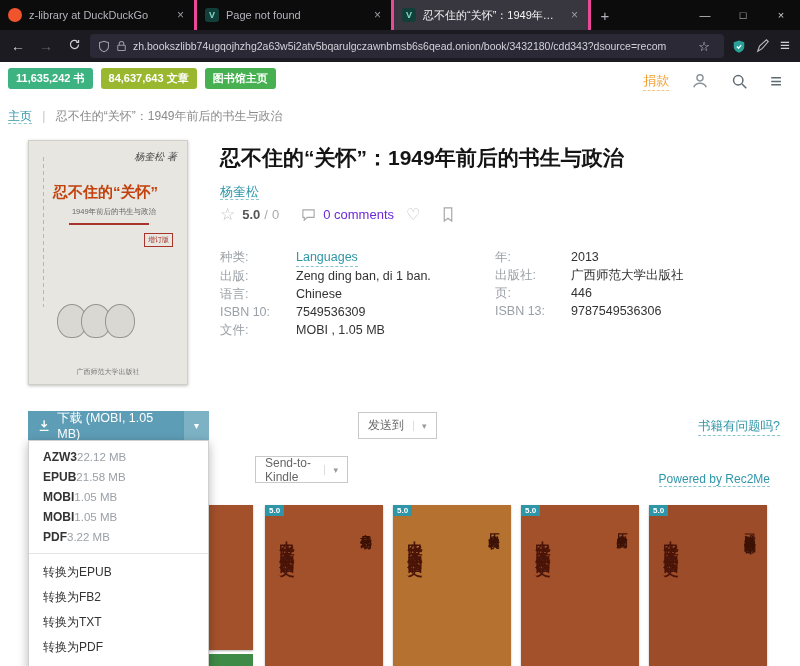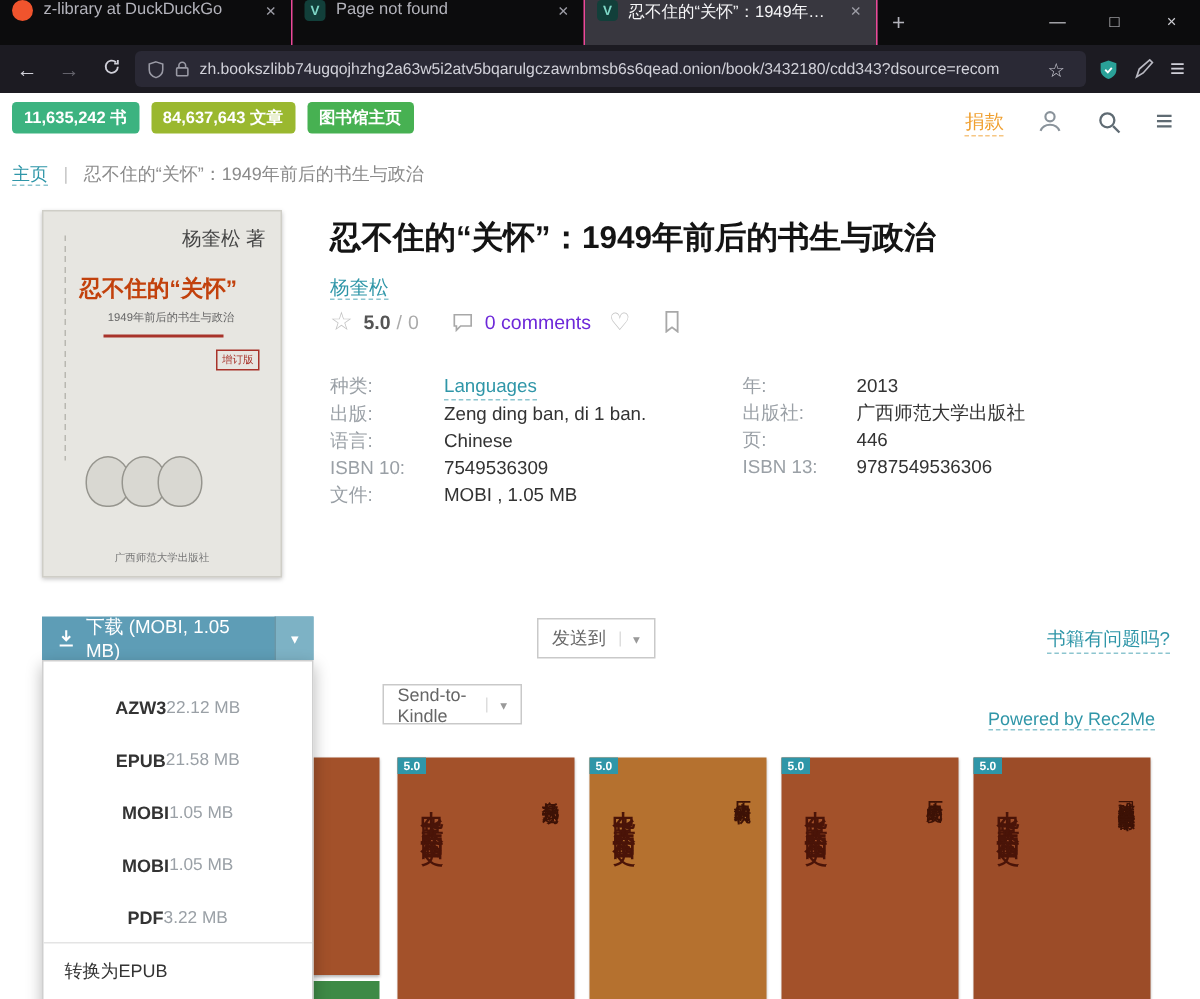--- a/index.html
+++ b/index.html
@@ -2,22 +2,22 @@
 <html><head>
 <meta charset="utf-8">
 <style>
   html,body{margin:0;padding:0;background:#555;}
   .screen{position:relative;width:800px;height:666px;overflow:hidden;background:#fff;
           font-family:"Liberation Sans",sans-serif;}
 
   
   .tabbar{position:absolute;top:0;left:0;right:0;height:30px;background:#0c0c0d;
           display:flex;align-items:stretch;}
-  .tab{display:flex;gap:7px;width:178px;padding:0 8px;color:#b4b4bc;
-       font-size:11px;border-right:1px solid #ec4899;cursor:default;}
+  .tab{display:flex;align-items:center;gap:7px;width:178px;padding:0 8px;color:#b4b4bc;
+       font-size:11px;border-right:3px solid #ec4899;cursor:default;}
   .tab.active{background:#38373f;color:#f5f5f7;}
   .tab .t-title{flex:1;white-space:nowrap;overflow:hidden;text-overflow:ellipsis;}
   .tab .t-close{color:#9d9da6;font-size:12px;padding:0 2px;}
   .favicon{width:14px;height:14px;border-radius:3px;flex:none;display:flex;align-items:center;
            justify-content:center;font-size:9px;font-weight:bold;color:#7fd8c8;background:#123f3a;}
   .favicon.ddg{background:#f0542d;border-radius:50%;color:#fff;}
   .newtab{width:28px;display:flex;align-items:center;justify-content:center;color:#b4b4bc;font-size:15px;}
   .winctl{margin-left:auto;display:flex;}
   .winctl span{width:38px;display:flex;align-items:center;justify-content:center;color:#d0d0d5;font-size:11px;}
 
@@ -44,21 +44,21 @@
   .donate{color:#f0a030;font-size:13px;border-bottom:1px dashed rgba(240,160,48,.6);text-decoration:none;}
   .hamburger{color:#5f6b73;font-size:20px;line-height:1;}
 
   .breadcrumb{position:absolute;top:46px;left:8px;font-size:12px;color:#8a8a8a;white-space:nowrap;}
   .bc-sep{margin:0 7px;color:#c5c5c5;}
   a.tlink{color:#2f96a8;text-decoration:none;border-bottom:1px dashed rgba(47,150,168,.55);}
 
   
   .book-cover{position:absolute;top:78px;left:28px;width:160px;height:245px;background:#e7e6e1;
               border:1px solid #cfcec7;box-shadow:0 1px 3px rgba(0,0,0,.25);box-sizing:border-box;}
-  .cv-author{position:absolute;top:9px;right:10px;font-size:13px;color:#444;}
+  .cv-author{position:absolute;top:9px;right:10px;font-size:10px;color:#444;font-style:italic;}
   .cv-vline{position:absolute;top:16px;left:14px;width:1px;height:150px;
             background:repeating-linear-gradient(to bottom,#b9b8b1 0 4px,transparent 4px 7px);}
   .cv-title{position:absolute;top:42px;left:24px;right:12px;font-size:15px;font-weight:bold;color:#c2410c;}
   .cv-sub{position:absolute;top:66px;left:24px;right:12px;font-size:7.5px;color:#666;text-align:center;}
   .cv-red{position:absolute;top:82px;left:40px;width:80px;height:2px;background:#a8332a;}
   .cv-edition{position:absolute;top:92px;right:14px;font-size:7px;color:#a8332a;border:1px solid #a8332a;padding:1px 3px;}
   .cv-faces{position:absolute;bottom:46px;left:34px;display:flex;}
   .cv-face{width:28px;height:32px;border-radius:50% 50% 46% 46%;background:#d9d8d2;border:1px solid #96958e;margin-left:-6px;}
   .cv-pub{position:absolute;bottom:7px;left:0;right:0;text-align:center;font-size:7px;color:#777;}
 
@@ -93,21 +93,21 @@
   .btn-plain .caret{margin-left:9px;padding-left:8px;border-left:1px solid #ddd;color:#999;font-size:9px;}
   .btn-kindle{left:227px;width:93px;margin-top:44px;}
   .btn-send{left:330px;width:79px;}
   .report-link{position:absolute;right:0;top:7px;font-size:12.5px;}
 
   .powered{position:absolute;top:410px;right:30px;font-size:12px;}
 
   
   .dl-menu{position:absolute;top:378px;left:28px;width:181px;background:#fff;border:1px solid #cfcfcf;
            box-shadow:0 3px 10px rgba(0,0,0,.28);z-index:30;padding:6px 0;box-sizing:border-box;}
-  .fmt-row{display:flex;justify-content:center;align-items:center;padding:3px 14px;font-size:12px;margin-top:15px;}
+  .fmt-row{display:flex;justify-content:flex-start;align-items:center;padding:3px 14px;font-size:12px;}
   .fmt-name{font-weight:bold;color:#333;}
   .fmt-size{color:#9aa0a6;font-size:11.5px;}
   .menu-sep{border-top:1px solid #e4e4e4;margin:6px 0;}
   .conv-row{padding:4px 14px;font-size:12px;color:#333;}
 
   
   .reco{position:absolute;top:443px;left:135px;height:161px;}
   .card{position:absolute;top:0;width:118px;height:161px;background:#a3512a;box-shadow:0 1px 2px rgba(0,0,0,.3);}
   .card.c0{left:0;height:145px;}
   .card.c1{left:130px;}

